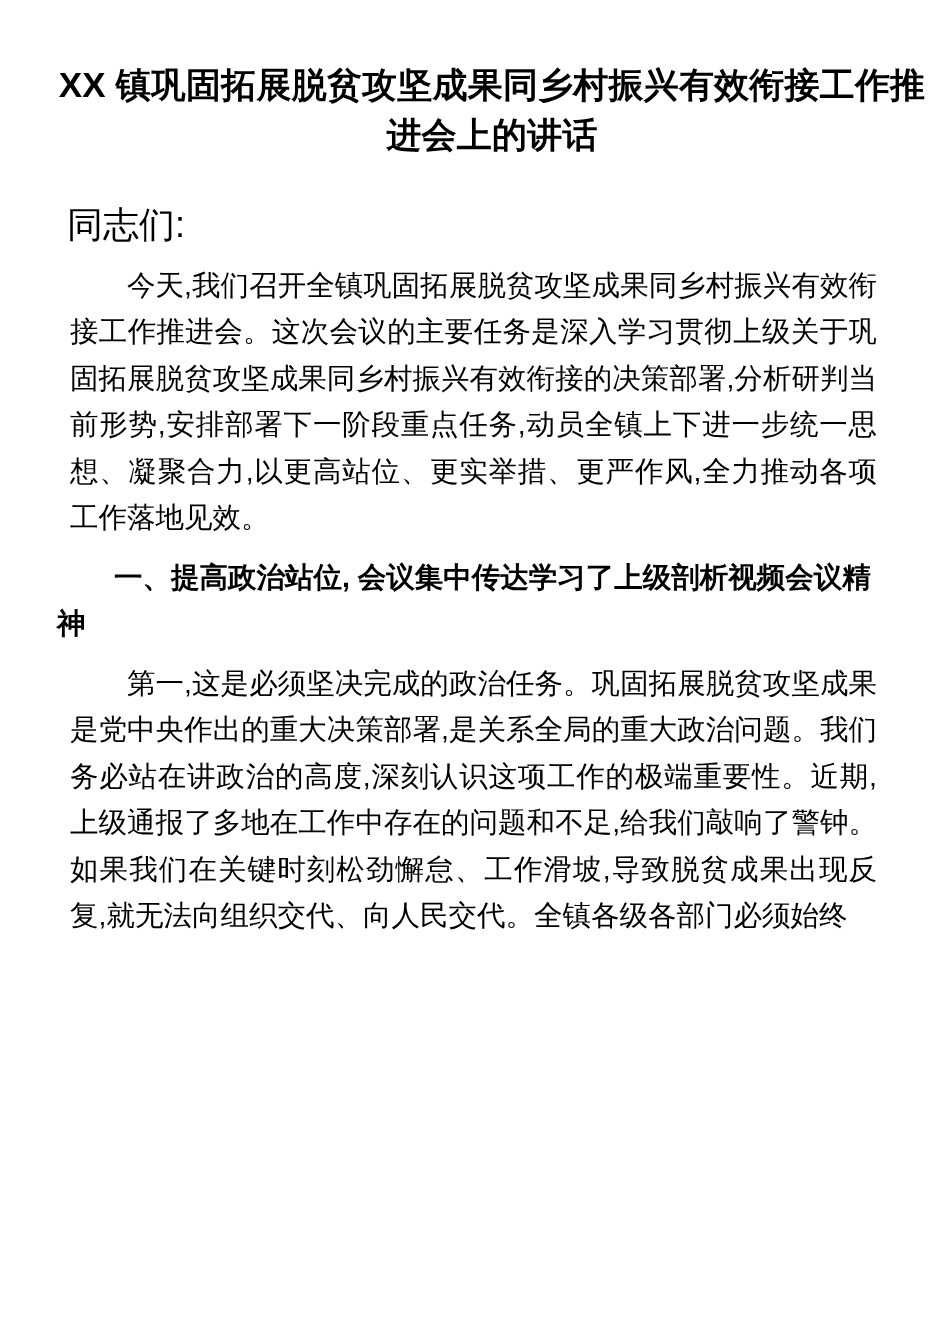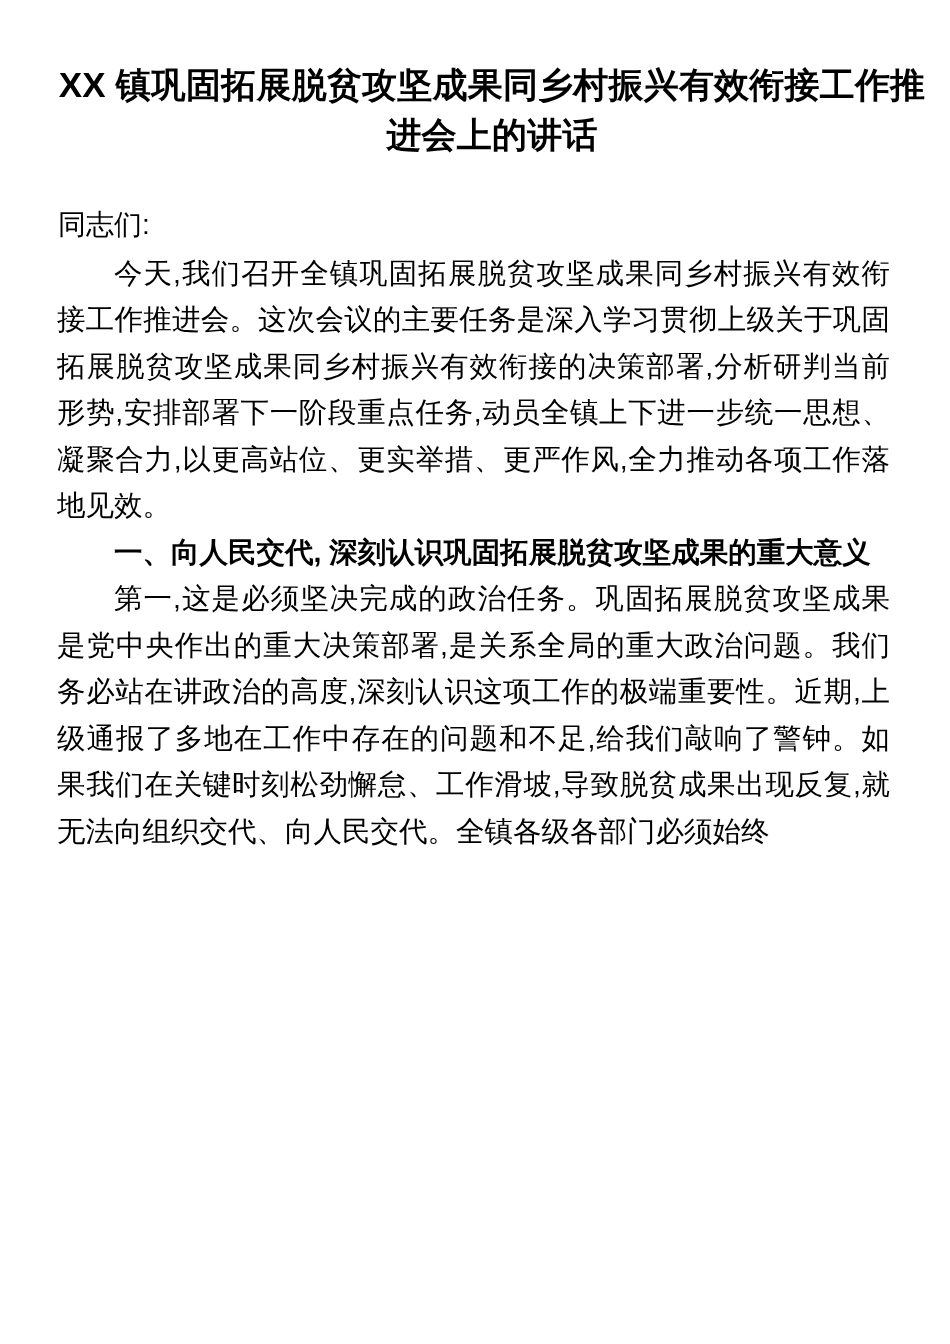--- a/index.html
+++ b/index.html
@@ -30,21 +30,21 @@
     font-weight: 600;
     text-align: center;
     letter-spacing: 0.2px;
     white-space: pre-wrap;
   }
   .body-block {
     padding: 0 60px 0 57px;
     margin-top: 42px;
   }
   p.para {
-    margin: 0;
+    margin: 13px;
     font-size: 28.5px;
     line-height: 46.5px;
     text-align: justify;
     text-justify: inter-ideograph;
     text-align-last: left;
     letter-spacing: 0px;
     font-weight: 400;
     word-break: break-all;
   }
   p.indent {
@@ -54,42 +54,42 @@
     margin: 0;
     font-size: 28.5px;
     line-height: 46.5px;
     font-weight: 700;
     text-indent: 2em;
     letter-spacing: 0px;
     text-align: left;
     word-break: break-all;
   }
   p.salutation {
-    margin: 1px;
-    font-size: 28px;
+    margin: 10px;
+    font-size: 36px;
     line-height: 46.5px;
     text-indent: 0;
     text-align: left;
     font-weight: 400;
   }
 </style>
 </head>
 <body>
 
 <div class="page">
 
   <h1 class="doc-title">XX 镇巩固拓展脱贫攻坚成果同乡村振兴有效衔接工作推进会上的讲话</h1>
 
   <div class="body-block">
 
     <p class="para salutation">同志们:</p>
 
     <p class="para indent">今天,我们召开全镇巩固拓展脱贫攻坚成果同乡村振兴有效衔接工作推进会。这次会议的主要任务是深入学习贯彻上级关于巩固拓展脱贫攻坚成果同乡村振兴有效衔接的决策部署,分析研判当前形势,安排部署下一阶段重点任务,动员全镇上下进一步统一思想、凝聚合力,以更高站位、更实举措、更严作风,全力推动各项工作落地见效。</p>
 
 
-    <p class="heading">一、向人民交代, 深刻认识巩固拓展脱贫攻坚成果的重大意义</p>
+    <p class="heading">一、提高政治站位, 会议集中传达学习了上级剖析视频会议精神</p>
 
 
     <p class="para indent">第一,这是必须坚决完成的政治任务。巩固拓展脱贫攻坚成果是党中央作出的重大决策部署,是关系全局的重大政治问题。我们务必站在讲政治的高度,深刻认识这项工作的极端重要性。近期,上级通报了多地在工作中存在的问题和不足,给我们敲响了警钟。如果我们在关键时刻松劲懈怠、工作滑坡,导致脱贫成果出现反复,就无法向组织交代、向人民交代。全镇各级各部门必须始终</p>
 
   </div>
 
 </div>
 
 </body></html>

